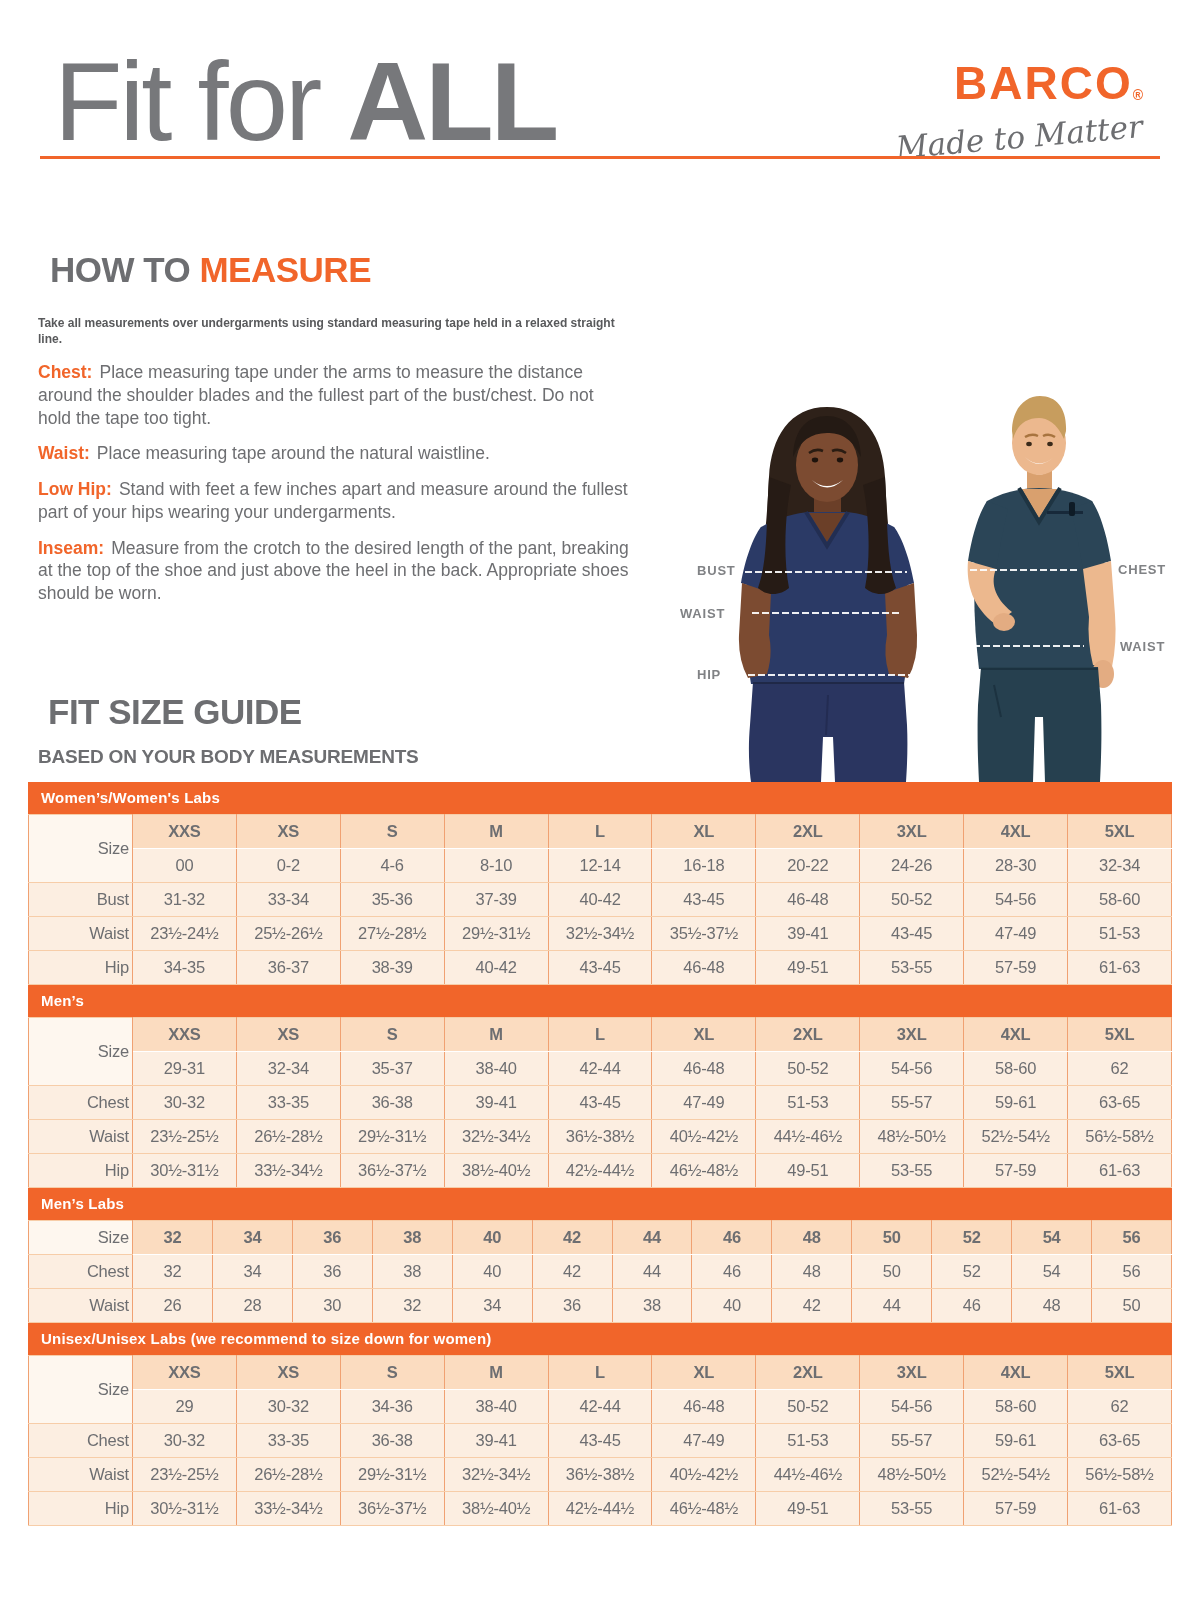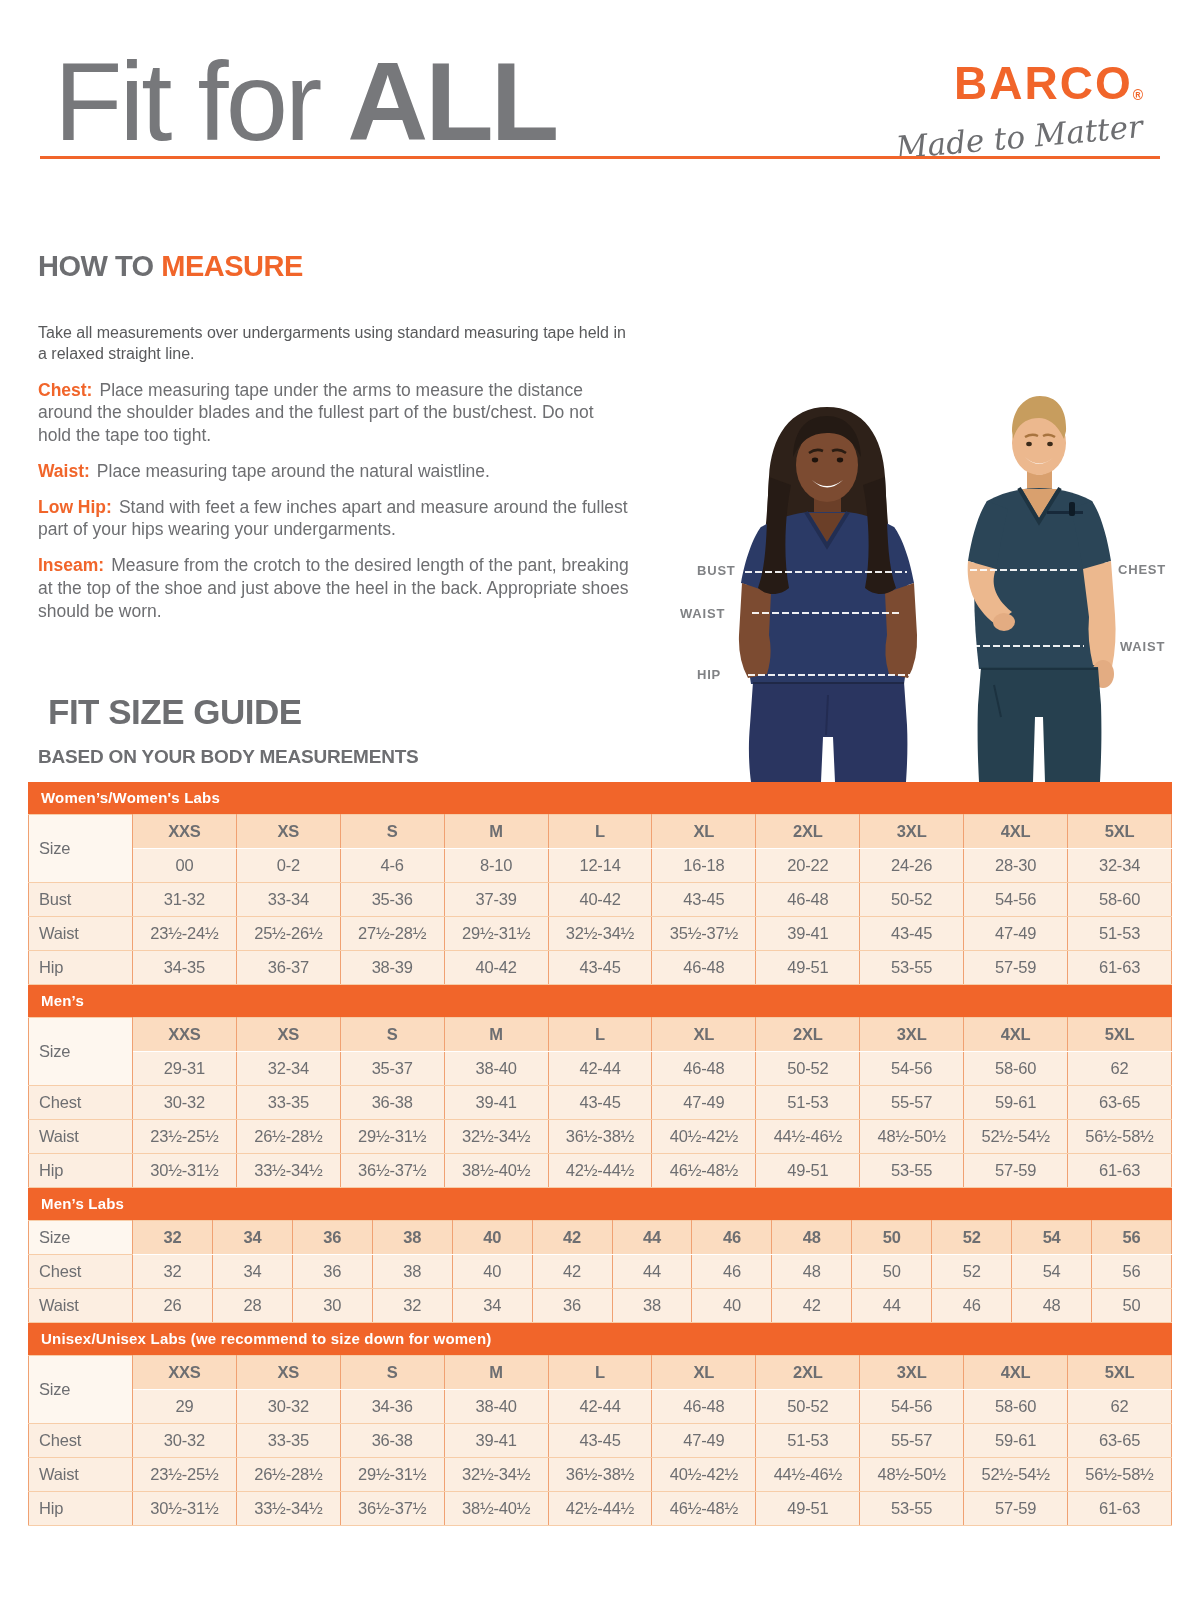--- a/index.html
+++ b/index.html
@@ -42,28 +42,28 @@
   .brand-name .reg{font-size:14px;letter-spacing:0;vertical-align:baseline;position:relative;bottom:-1px;}
   .brand-tagline{
     font-family:"DejaVu Serif","Liberation Serif",serif;
     font-style:italic;font-size:31px;color:var(--text-gray);
     transform:rotate(-5deg);transform-origin:right center;
     margin-top:2px;white-space:nowrap;
   }
   .rule{position:absolute;left:40px;top:156px;width:1120px;height:3px;background:var(--orange);}
   
   .htm-heading{
-    position:absolute;left:38px;top:250px;
-    font-size:29px;font-weight:700;letter-spacing:-0.5px;white-space:nowrap;
+    position:absolute;left:50px;top:250px;
+    font-size:35px;font-weight:700;letter-spacing:-0.5px;white-space:nowrap;
   }
   .htm-heading .gray{color:var(--text-gray);}
   .htm-heading .orange{color:var(--orange);}
   .measure-col{position:absolute;left:38px;top:316px;width:592px;}
   .measure-intro{
-    margin:7px 0 14px 0;font-size:16px;font-weight:400;
+    margin:0 0 14px 0;font-size:12px;font-weight:700;
     color:var(--dark-gray);line-height:1.3;
   }
   .measure-item{margin:0 0 13px 0;font-size:17.5px;line-height:1.3;color:var(--text-gray);}
   .measure-item .term{color:var(--orange);font-weight:700;margin-right:7px;}
   
   .figure-wrap{position:absolute;left:695px;top:385px;width:480px;height:397px;overflow:hidden;}
   .m-label{
     position:absolute;font-size:13px;font-weight:700;letter-spacing:0.8px;
     color:var(--label-gray);white-space:nowrap;
   }
@@ -91,21 +91,21 @@
     width:100%;table-layout:fixed;border-collapse:collapse;
     border:1px solid var(--border-strong);
   }
   table.size-table td{
     height:34px;padding:0 3px;box-sizing:border-box;
     border:1px solid var(--border-strong);
     border-top-color:var(--border-soft);border-bottom-color:var(--border-soft);
     text-align:center;font-size:16.5px;letter-spacing:-0.2px;
     color:var(--text-gray);background:var(--cell-bg);overflow:hidden;white-space:nowrap;
   }
-  table.size-table td.lbl{width:104px;text-align:left;padding-left:10px;}
+  table.size-table td.lbl{width:104px;text-align:right;padding-left:18px;}
   table.size-table td.sizehead{background:var(--size-cell-bg);}
   table.size-table td.hdr{font-weight:700;background:var(--header-cell-bg);border-bottom-color:#ffffff;}
   table.size-table td.num{border-top-color:#ffffff;}
 </style>
 </head>
 <body>
 
 <div class="page">
 
   <div class="title"><span class="t-light">Fit for </span><span class="t-bold">ALL</span></div>

